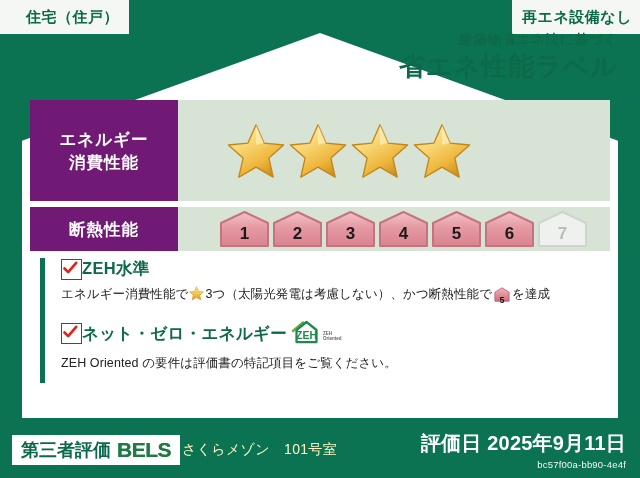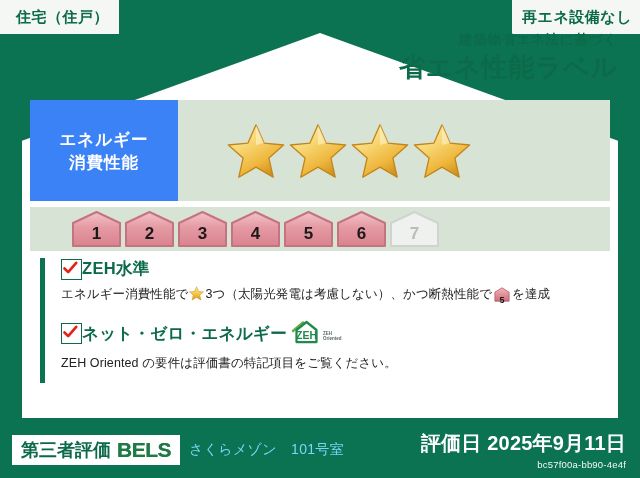--- a/index.html
+++ b/index.html
@@ -11,46 +11,46 @@
   }
   .label-root{position:relative;width:640px;height:478px;background:#0c7352;}
 
   
   .corner-tag{
     position:absolute;top:0;background:#f4f7f4;color:#0c6a4a;
     font-weight:bold;font-size:15px;letter-spacing:.5px;
     display:flex;align-items:center;justify-content:center;
     height:34px;box-sizing:border-box;
   }
-  .tag-left{left:0;padding:0 10px 0 16px;}
+  .tag-left{left:0;padding:0 10px 0 26px;}
   .tag-right{right:0;padding:0 8px 0 10px;}
 
   
   .house{
     position:absolute;left:22px;top:33px;width:596px;height:385px;
     background:#ffffff;
     clip-path:polygon(50% 0%, 100% 28%, 100% 100%, 0% 100%, 0% 28%);
   }
   .house-title-wrap{
     position:absolute;left:0;top:108px;width:596px;text-align:center;
   }
   .house-sub{
     font-size:13.5px;font-weight:bold;color:#0c6a4a;letter-spacing:.8px;
     line-height:1;
   }
   .house-main{
     font-size:26px;font-weight:bold;color:#0c6a4a;letter-spacing:1px;
-    margin-top:7px;line-height:1;
+    margin-top:7px;line-height:1;font-family:Liberation Serif, serif;
   }
 
   
   .perf{position:absolute;left:30px;top:100px;width:580px;}
   .perf-row{display:flex;align-items:stretch;margin-bottom:6px;}
   .perf-key{
-    width:148px;background:#3b82f6;color:#fff;font-weight:bold;
+    width:148px;background:#701a75;color:#fff;font-weight:bold;
     display:flex;flex-direction:column;align-items:center;justify-content:center;
     font-size:16.5px;line-height:1.35;letter-spacing:1px;
   }
   .perf-val{
     flex:1;background:#d7e3d4;display:flex;align-items:center;
     padding-left:22px;box-sizing:border-box;
   }
   .row-energy .perf-key,.row-energy .perf-val{height:101px;}
   .row-insul .perf-key,.row-insul .perf-val{height:44px;}
 
@@ -116,21 +116,21 @@
   .bels{
     margin-left:12px;background:#fff;height:30px;display:flex;align-items:center;
     padding:0 9px;
   }
   .bels-jp{font-size:18px;font-weight:bold;color:#0c6a4a;letter-spacing:0px;}
   .bels-en{
     font-size:21px;font-weight:bold;margin-left:6px;letter-spacing:-.5px;
     background:linear-gradient(180deg,#1d8a4a 0%,#0c6a4a 55%,#7cb342 100%);
     -webkit-background-clip:text;background-clip:text;color:#1f7a43;
   }
-  .bldg{color:#7dd3fc;font-size:14px;margin-left:9px;letter-spacing:.3px;}
+  .bldg{color:#fef9c3;font-size:14px;margin-left:2px;letter-spacing:.3px;}
   .footer-right{
     margin-left:auto;margin-right:14px;text-align:right;color:#fff;
   }
   .eval-date{font-size:20px;font-weight:bold;letter-spacing:.2px;}
   .eval-id{font-size:9.5px;margin-top:2px;letter-spacing:.2px;opacity:.95;}
 </style>
 </head>
 <body>
 
 <div class="label-root">
@@ -200,20 +200,23 @@
                   </linearGradient>
                 </defs>
                 <path d="M32 3 L40.6 22.5 L61.5 24.6 L45.8 38.6 L50.4 59 L32 48.3 L13.6 59 L18.2 38.6 L2.5 24.6 L23.4 22.5 Z" fill="url(#sg3)" stroke="#c28518" stroke-width="1.4" stroke-linejoin="round"></path>
                 <path d="M32 3 L40.6 22.5 L32 24.5 Z" fill="#fff6cf" opacity="0.55"></path>
               </svg></div>
           </div>
       </div>
     </div>
 
     <div class="perf-row row-insul">
+      <div class="perf-key">
+        <span>断熱性能</span>
+      </div>
       <div class="perf-val">
         <div class="houses" id="houses-container">
             <div class="hbox">
               <svg width="53" height="38" viewBox="0 0 53 38">
                 <defs>
                   <linearGradient id="hg0" x1="0" y1="0" x2="0" y2="1">
                     <stop offset="0%" stop-color="#f3c3c8"></stop>
                     <stop offset="45%" stop-color="#e59aa3"></stop>
                     <stop offset="100%" stop-color="#d9838f"></stop>
                   </linearGradient>

